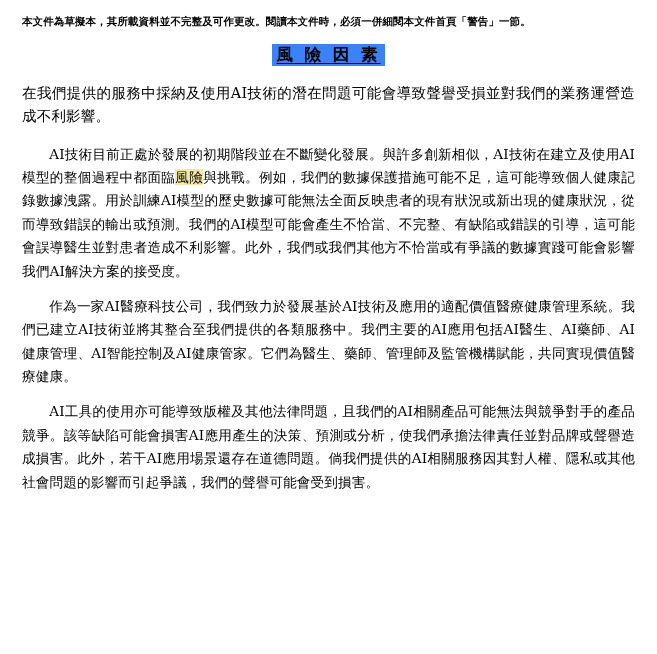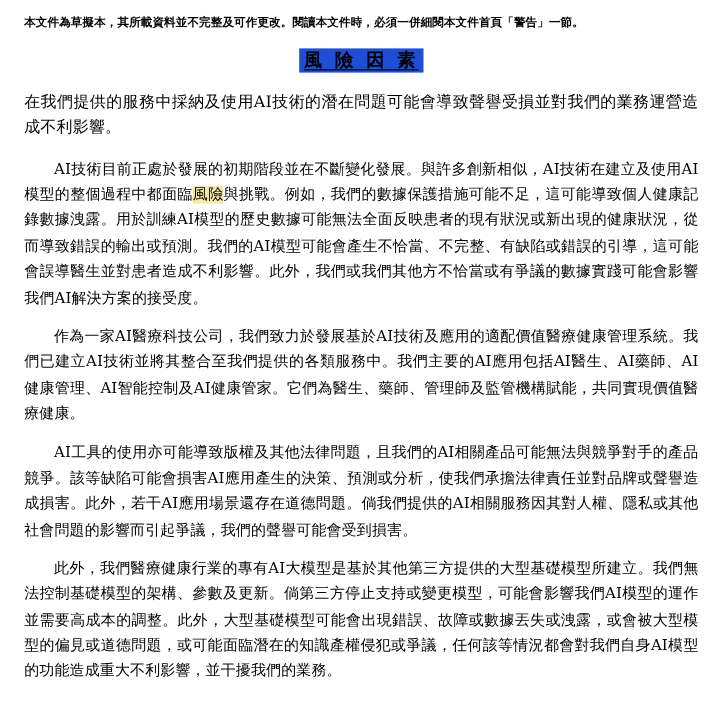--- a/index.html
+++ b/index.html
@@ -55,37 +55,36 @@
     line-height: 1.72;
     text-align: justify;
     letter-spacing: 0.15px;
     margin: 0 0 12px 0;
     text-indent: 2em;
   }
   .hl {
     background: #f2e9a4;
   }
   .hl-title {
-    background: #1d4ed8;
+    background: #3b82f6;
     padding: 0 4px;
   }
 </style>
 </head>
 <body>
 
 <div class="page">
 
   <div class="disclaimer">本文件為草擬本，其所載資料並不完整及可作更改。閱讀本文件時，必須一併細閱本文件首頁「警告」一節。</div>
 
   <div class="section-title-wrap">
     <span class="section-title hl-title">風 險 因 素</span>
   </div>
 
   <div class="lead">在我們提供的服務中採納及使用AI技術的潛在問題可能會導致聲譽受損並對我們的業務運營造成不利影響。</div>
 
   <div>
     <p class="body-para"><span>AI技術目前正處於發展的初期階段並在不斷變化發展。與許多創新相似，AI技術在建立及使用AI模型的整個過程中都面臨</span><span class="hl">風險</span><span>與挑戰。例如，我們的數據保護措施可能不足，這可能導致個人健康記錄數據洩露。用於訓練AI模型的歷史數據可能無法全面反映患者的現有狀況或新出現的健康狀況，從而導致錯誤的輸出或預測。我們的AI模型可能會產生不恰當、不完整、有缺陷或錯誤的引導，這可能會誤導醫生並對患者造成不利影響。此外，我們或我們其他方不恰當或有爭議的數據實踐可能會影響我們AI解決方案的接受度。</span></p>
     <p class="body-para"><span>作為一家AI醫療科技公司，我們致力於發展基於AI技術及應用的適配價值醫療健康管理系統。我們已建立AI技術並將其整合至我們提供的各類服務中。我們主要的AI應用包括AI醫生、AI藥師、AI健康管理、AI智能控制及AI健康管家。它們為醫生、藥師、管理師及監管機構賦能，共同實現價值醫療健康。</span></p>
     <p class="body-para"><span>AI工具的使用亦可能導致版權及其他法律問題，且我們的AI相關產品可能無法與競爭對手的產品競爭。該等缺陷可能會損害AI應用產生的決策、預測或分析，使我們承擔法律責任並對品牌或聲譽造成損害。此外，若干AI應用場景還存在道德問題。倘我們提供的AI相關服務因其對人權、隱私或其他社會問題的影響而引起爭議，我們的聲譽可能會受到損害。</span></p>
-    <p class="body-para"><span>此外，我們醫療健康行業的專有AI大模型是基於其他第三方提供的大型基礎模型所建立。我們無法控制基礎模型的架構、參數及更新。倘第三方停止支持或變更模型，可能會影響我們AI模型的運作並需要高成本的調整。此外，大型基礎模型可能會出現錯誤、故障或數據丟失或洩露，或會被大型模型的偏見或道德問題，或可能面臨潛在的知識產權侵犯或爭議，任何該等情況都會對我們自身AI模型的功能造成重大不利影響，並干擾我們的業務。</span></p>
   </div>
 
 </div>
 
 </body></html>

